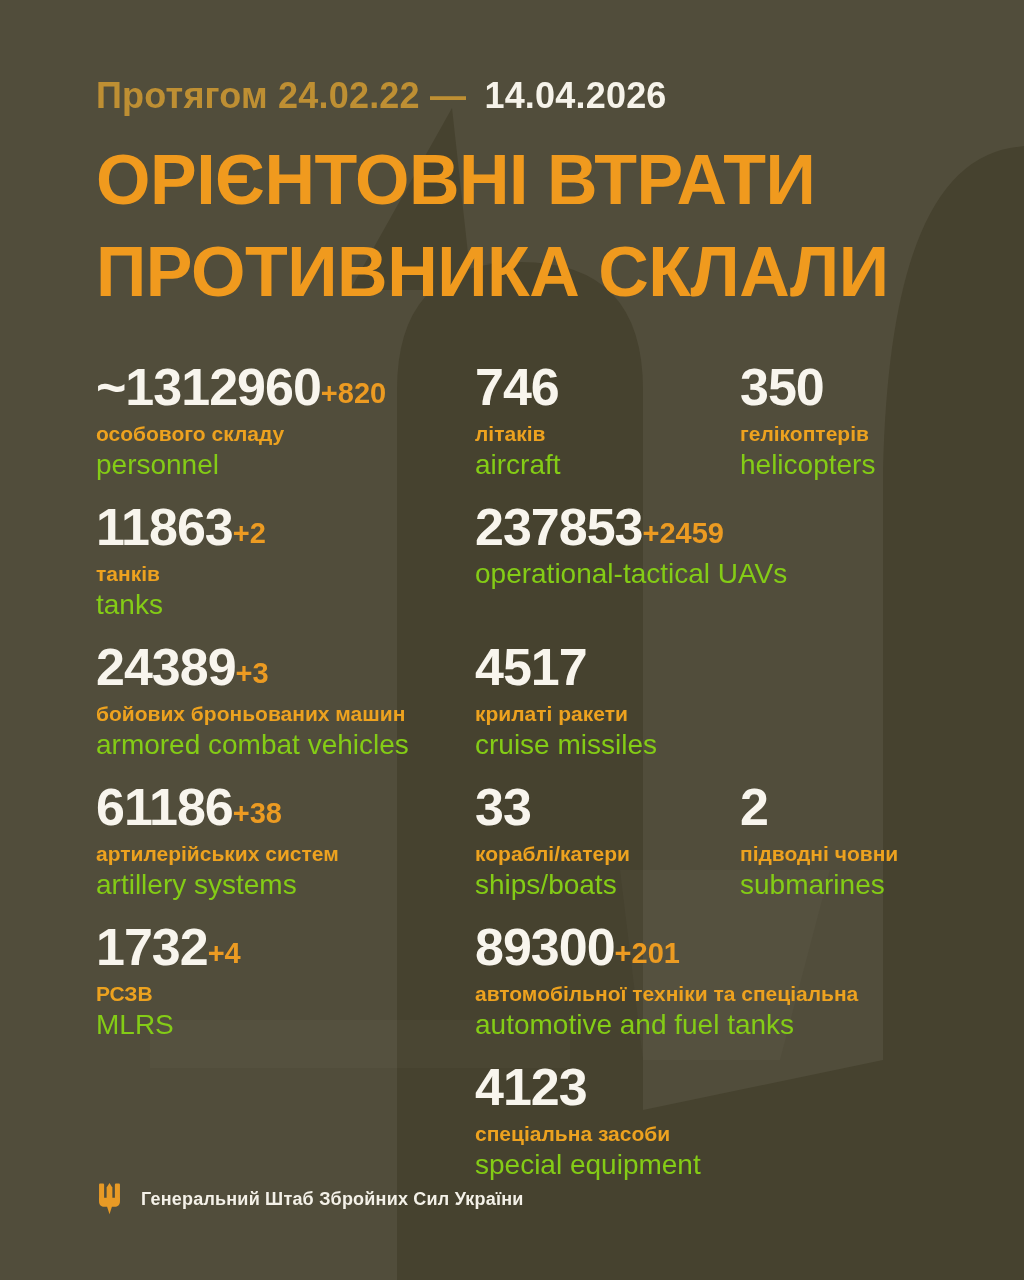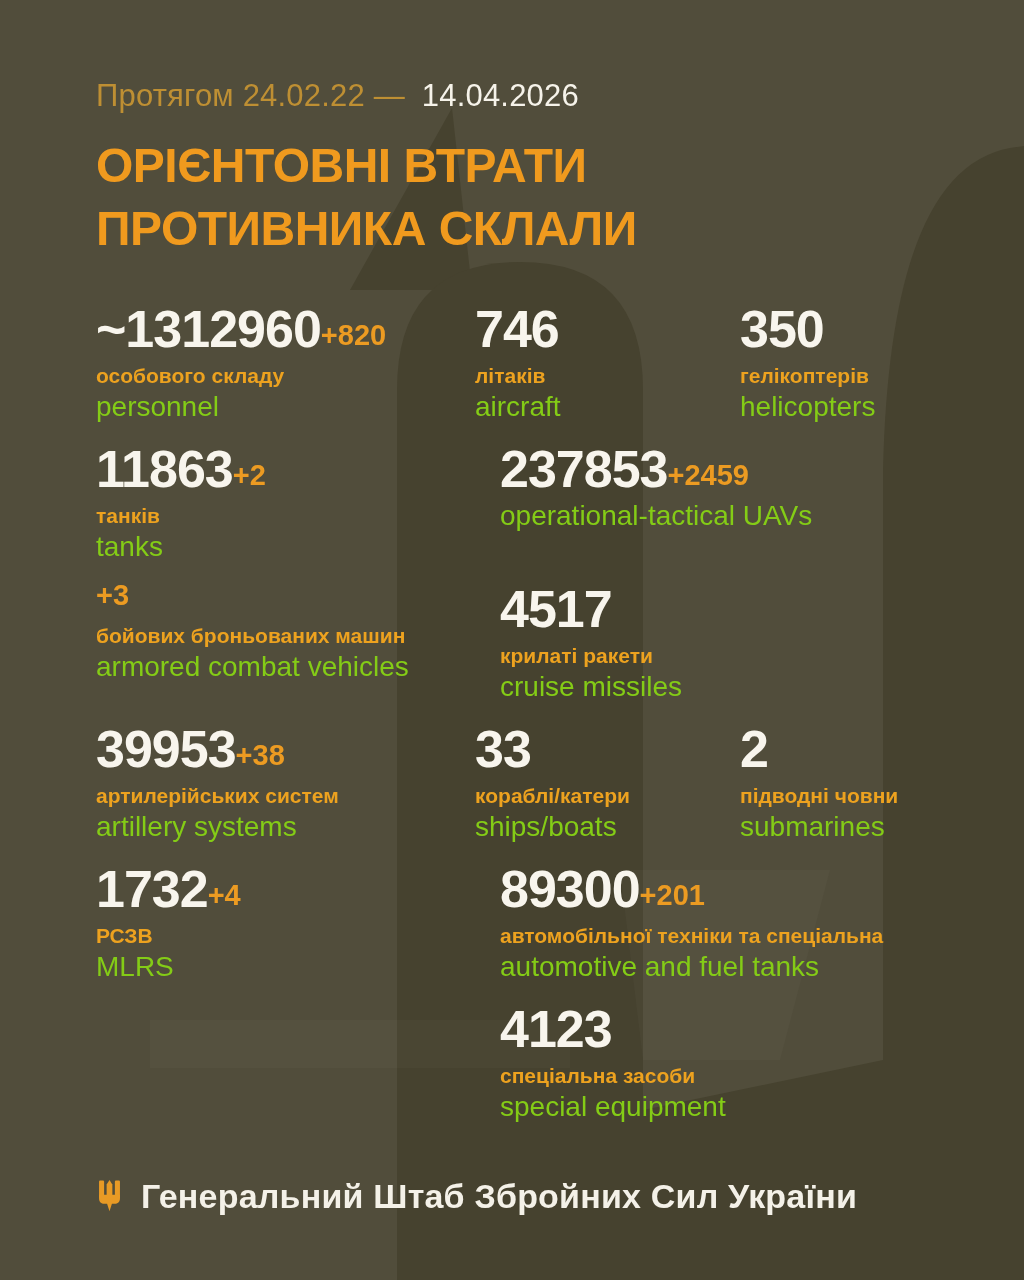--- a/index.html
+++ b/index.html
@@ -6,38 +6,38 @@
   .page{
     position:relative;
     width:1024px;height:1280px;
     background:#514d3b;
     overflow:hidden;
     font-family:"Liberation Sans","DejaVu Sans",sans-serif;
   }
   .watermark{position:absolute;inset:0;}
   .content{position:relative;padding:80px 40px 0 96px;box-sizing:border-box;}
 
-  .period{font-size:31px;font-weight:400;line-height:32px;letter-spacing:.2px;}
+  .period{font-size:36px;font-weight:700;line-height:32px;letter-spacing:.2px;}
   .period .prefix{color:#be8f33;}
   .period .date{color:#f6f3ea;margin-left:8px;}
 
   .title{
     margin-top:22px;
-    font-size:48px;font-weight:800;line-height:1.32;
+    font-size:70px;font-weight:800;line-height:1.32;
     letter-spacing:-.5px;color:#f09a1e;
   }
 
   .stats{
     margin-top:40px;
     display:grid;
     grid-template-columns:379px 265px 1fr;
     grid-auto-rows:140px;
   }
   .cell{min-width:0;}
-  .cell.w2{grid-column:2 / span 2;margin-left:25px;}
+  .cell.w2{grid-column:2 / span 2;}
   .numrow{display:flex;align-items:flex-end;}
   .num{
     font-size:52px;font-weight:800;line-height:1.08;
     letter-spacing:-1px;color:#f8f5ed;white-space:nowrap;
   }
   .delta{
     font-size:29px;font-weight:800;color:#ec9b22;
     line-height:1;margin-bottom:7px;white-space:nowrap;
   }
   .label-uk{
@@ -46,21 +46,21 @@
   }
   .label-en{
     margin-top:2px;font-size:28px;font-weight:400;line-height:1.2;
     color:#84cc16;white-space:nowrap;
   }
 
   .footer{
     position:absolute;left:96px;bottom:64px;
     display:flex;align-items:center;gap:18px;
   }
-  .footer .org{font-size:34px;font-weight:700;color:#f4f1e8;letter-spacing:.2px;}
+  .footer .org{font-size:18px;font-weight:700;color:#f4f1e8;letter-spacing:.2px;}
   .trident{width:27px;height:33px;display:block;}
 </style>
 </head>
 <body>
 
 <div class="page">
 
   <svg class="watermark" width="1024" height="1280" viewBox="0 0 1024 1280" aria-hidden="true">
     <g fill="#46422f">
       <polygon points="350,290 452,108 472,290"></polygon>
@@ -125,37 +125,38 @@
       <div class="cell w2">
         <div class="numrow">
           <span class="num">237853</span>
           <span class="delta">+2459</span>
         </div>
         <div class="label-en">operational-tactical UAVs</div>
       </div>
 
       <div class="cell">
         <div class="numrow">
+          <span class="num">24389</span>
           <span class="delta">+3</span>
         </div>
         <div class="label-uk">бойових броньованих машин</div>
         <div class="label-en">armored combat vehicles</div>
       </div>
 
       <div class="cell w2">
         <div class="numrow">
           <span class="num">4517</span>
         </div>
         <div class="label-uk">крилаті ракети</div>
         <div class="label-en">cruise missiles</div>
       </div>
 
       <div class="cell">
         <div class="numrow">
-          <span class="num">39953</span>
+          <span class="num">61186</span>
           <span class="delta">+38</span>
         </div>
         <div class="label-uk">артилерійських систем</div>
         <div class="label-en">artillery systems</div>
       </div>
 
       <div class="cell">
         <div class="numrow">
           <span class="num">33</span>
         </div>

